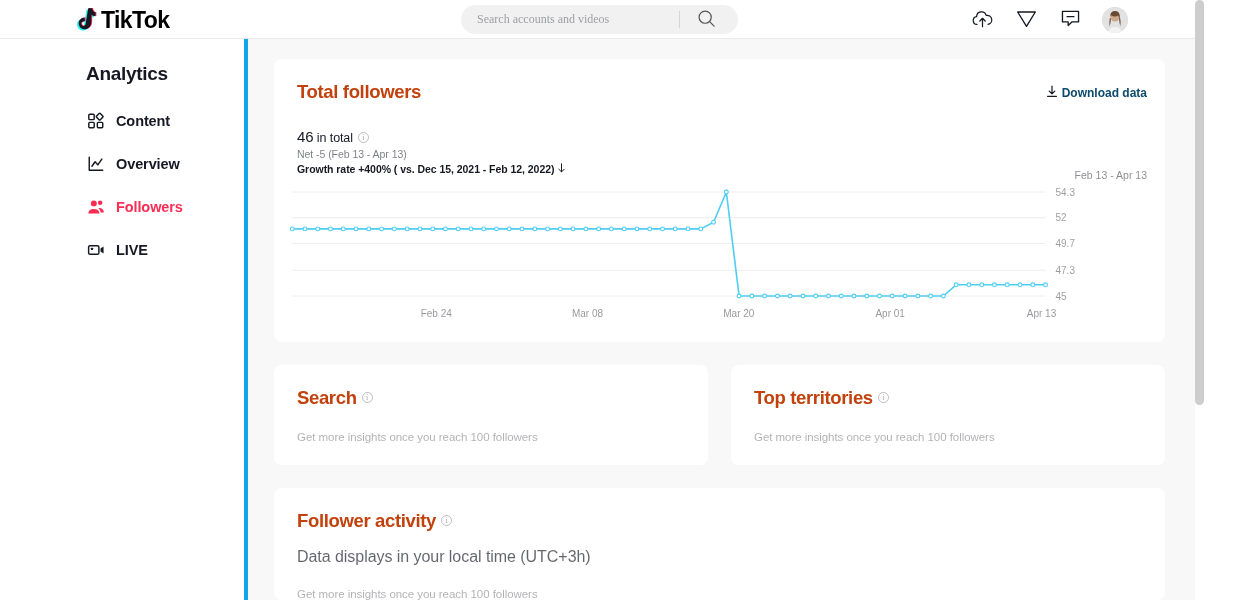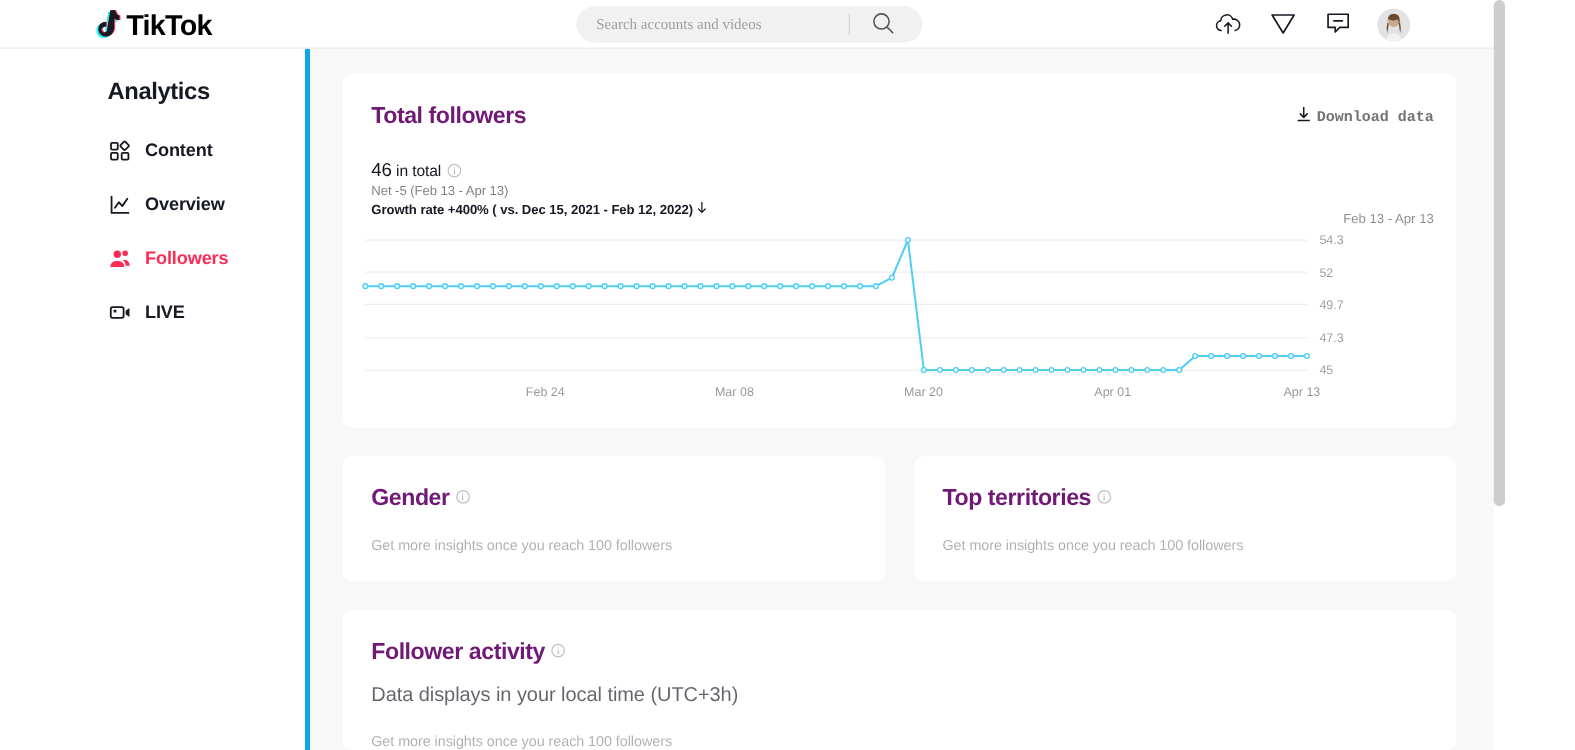--- a/index.html
+++ b/index.html
@@ -171,21 +171,21 @@
     border-radius: 8px;
     margin-bottom: 23px;
     position: relative;
   }
 
   .card-followers { height: 283px; padding: 22px 24px 0 18px; }
 
   .card-title {
     font-size: 18.5px;
     font-weight: 700;
-    color: #701a75;
+    color: #c2410c;
     letter-spacing: -0.35px;
     display: inline-block;
     vertical-align: middle;
   }
 
   .info-icon {
     display: inline-block;
     width: 11px; height: 11px;
     border: 1px solid #16182344;
     border-radius: 50%;
@@ -210,25 +210,25 @@
 
   .download-btn {
     position: absolute;
     right: 18px;
     top: 26px;
     display: flex;
     align-items: center;
     gap: 4px;
     font-size: 12px;
     font-weight: 700;
-    color: #737373;
+    color: #0c4a6e;
     cursor: pointer;
     background: none;
     border: none;
-    font-family: Liberation Mono, monospace;
+    font-family: Liberation Sans, sans-serif;
   }
 
   .stats {
     margin-top: 26px;
     padding-left: 5px;
   }
   .stat-total {
     font-size: 12.5px;
     color: #161823;
     font-weight: 400;
@@ -552,21 +552,21 @@
           <text x="308.03389830508473" y="133" fill="#16182375" font-size="10" text-anchor="middle" font-family="&quot;Liberation Sans&quot;, sans-serif">Mar 08</text>
           <text x="459.35593220338984" y="133" fill="#16182375" font-size="10" text-anchor="middle" font-family="&quot;Liberation Sans&quot;, sans-serif">Mar 20</text>
           <text x="610.6779661016949" y="133" fill="#16182375" font-size="10" text-anchor="middle" font-family="&quot;Liberation Sans&quot;, sans-serif">Apr 01</text>
           <text x="762" y="133" fill="#16182375" font-size="10" text-anchor="middle" font-family="&quot;Liberation Sans&quot;, sans-serif">Apr 13</text>
         </svg>
     </div>
 
     <div class="row-2">
       <div class="card card-half">
         <div class="card-head">
-          <span class="card-title">Gender</span><i class="info-icon"></i>
+          <span class="card-title">Search</span><i class="info-icon"></i>
         </div>
         <div class="placeholder-text">Get more insights once you reach 100 followers</div>
       </div>
 
       <div class="card card-half">
         <div class="card-head">
           <span class="card-title">Top territories</span><i class="info-icon"></i>
         </div>
         <div class="placeholder-text">Get more insights once you reach 100 followers</div>
       </div>

